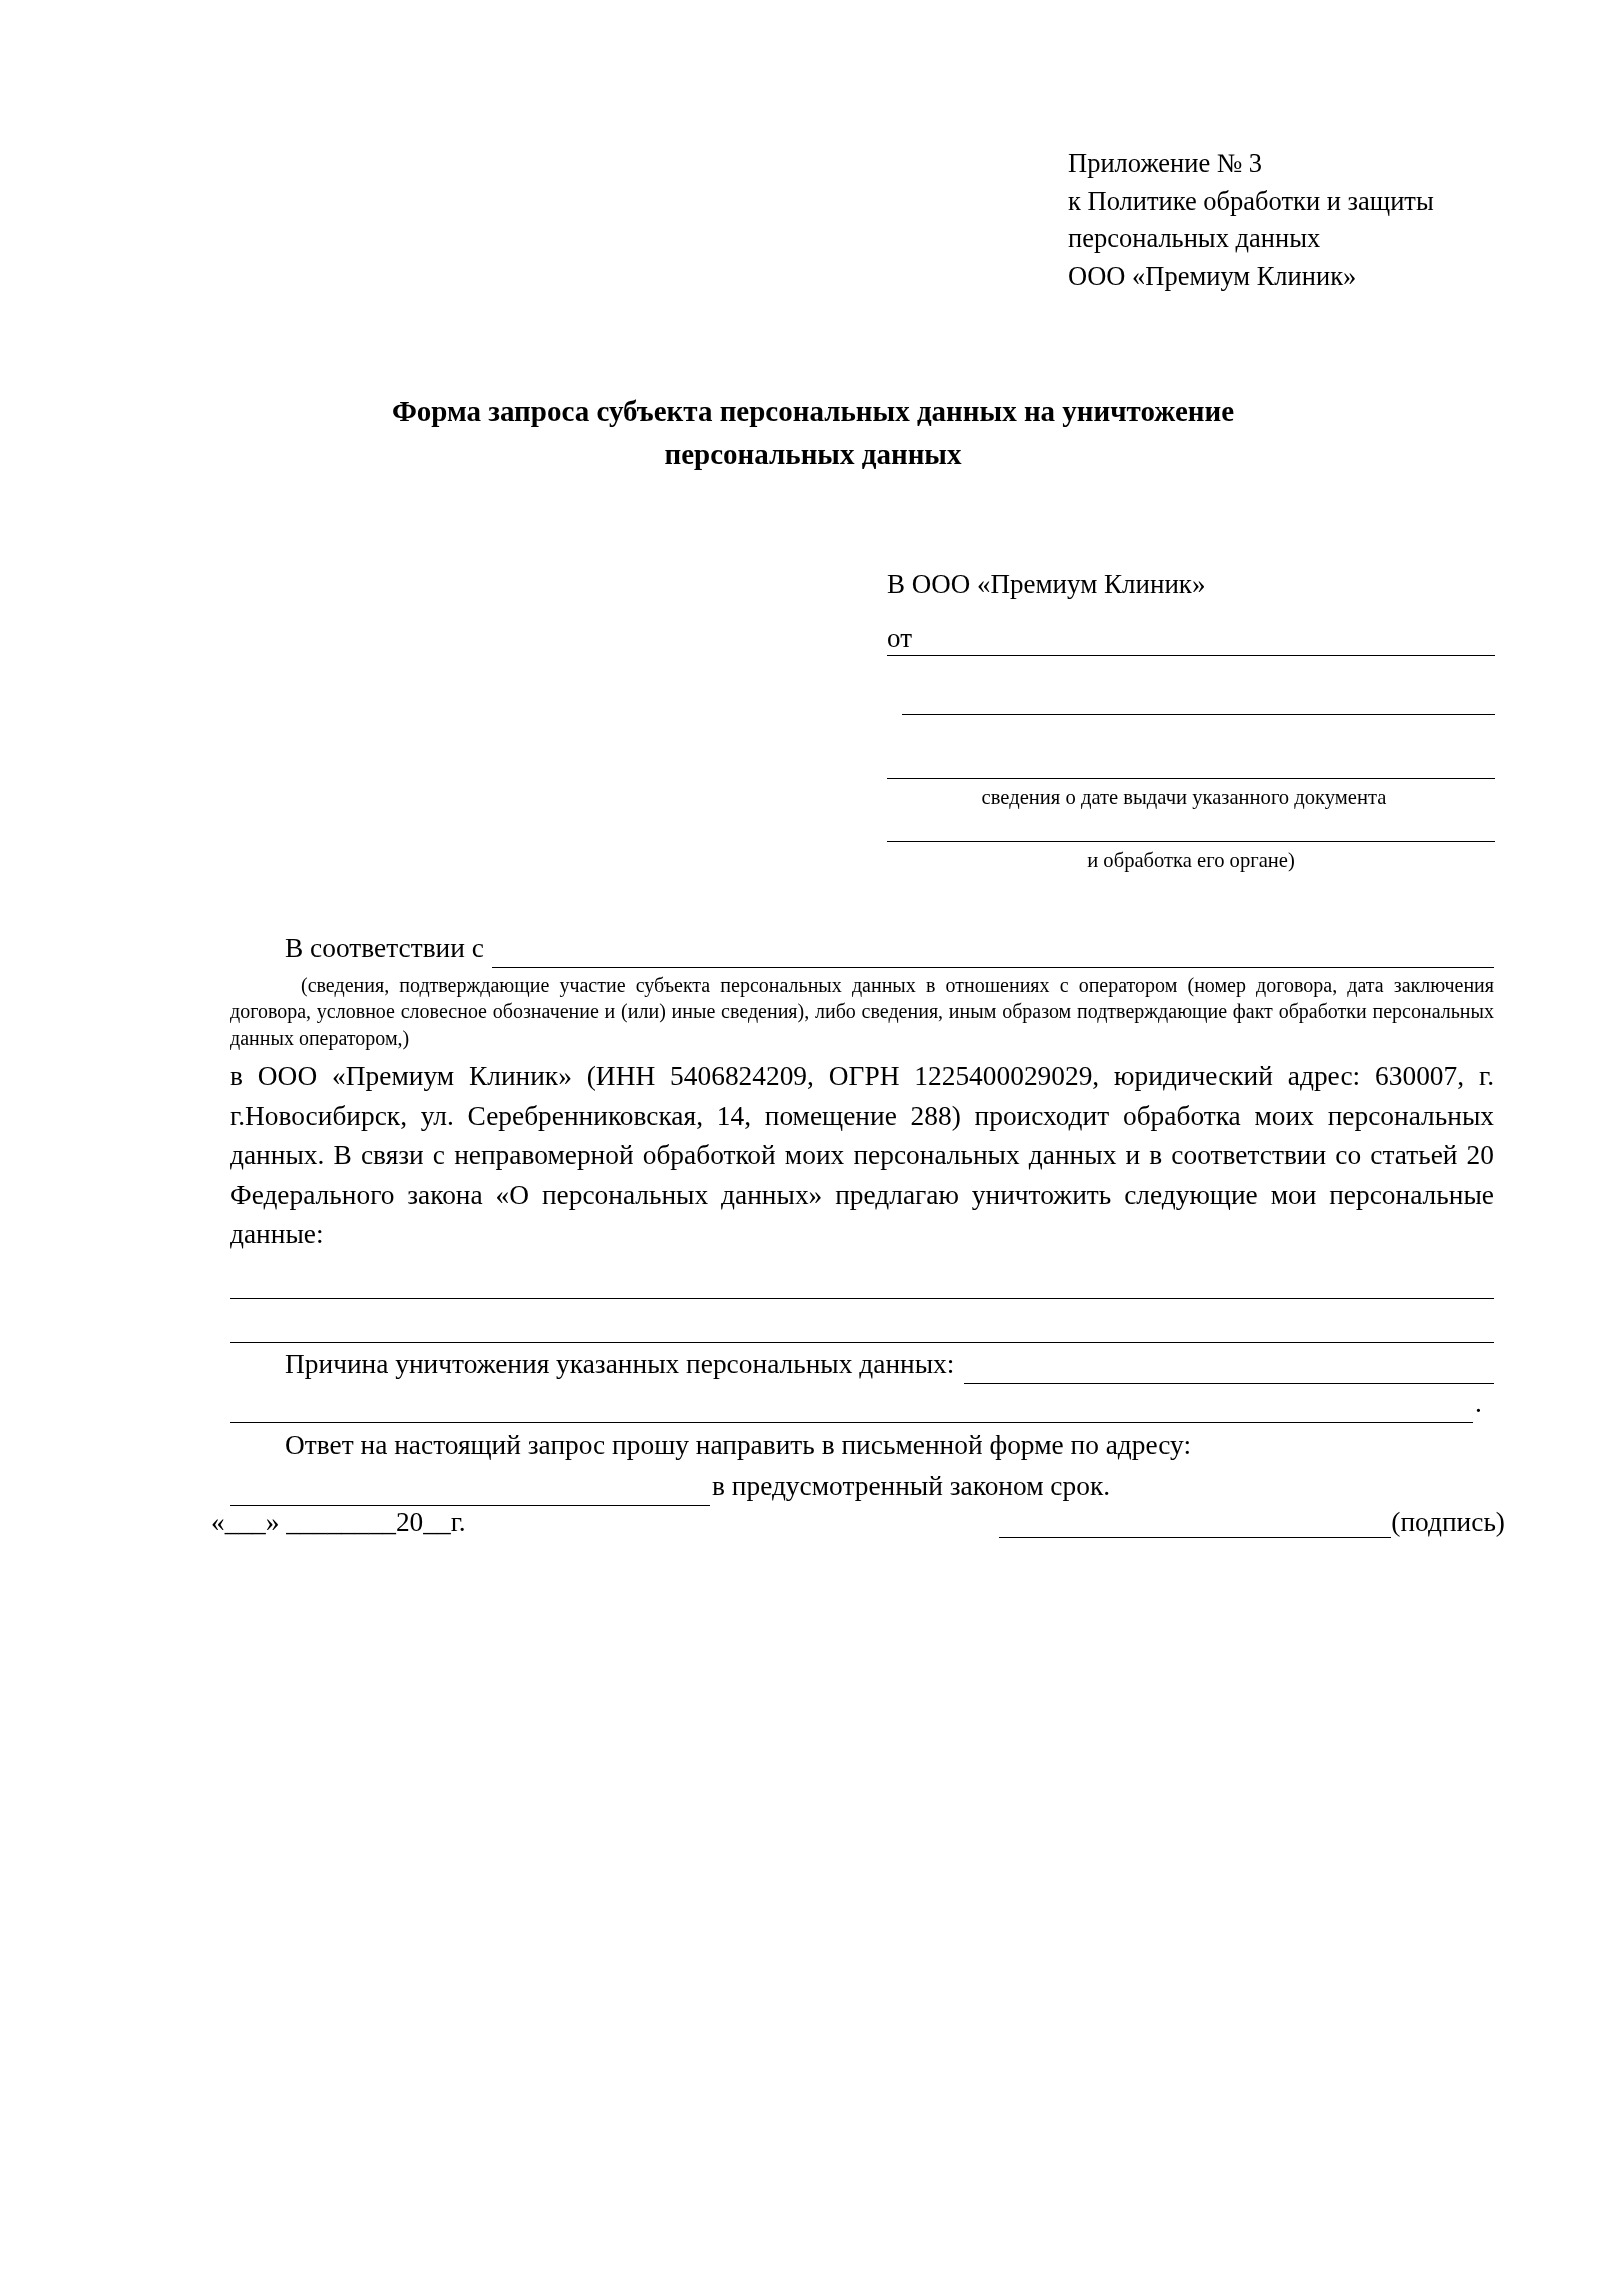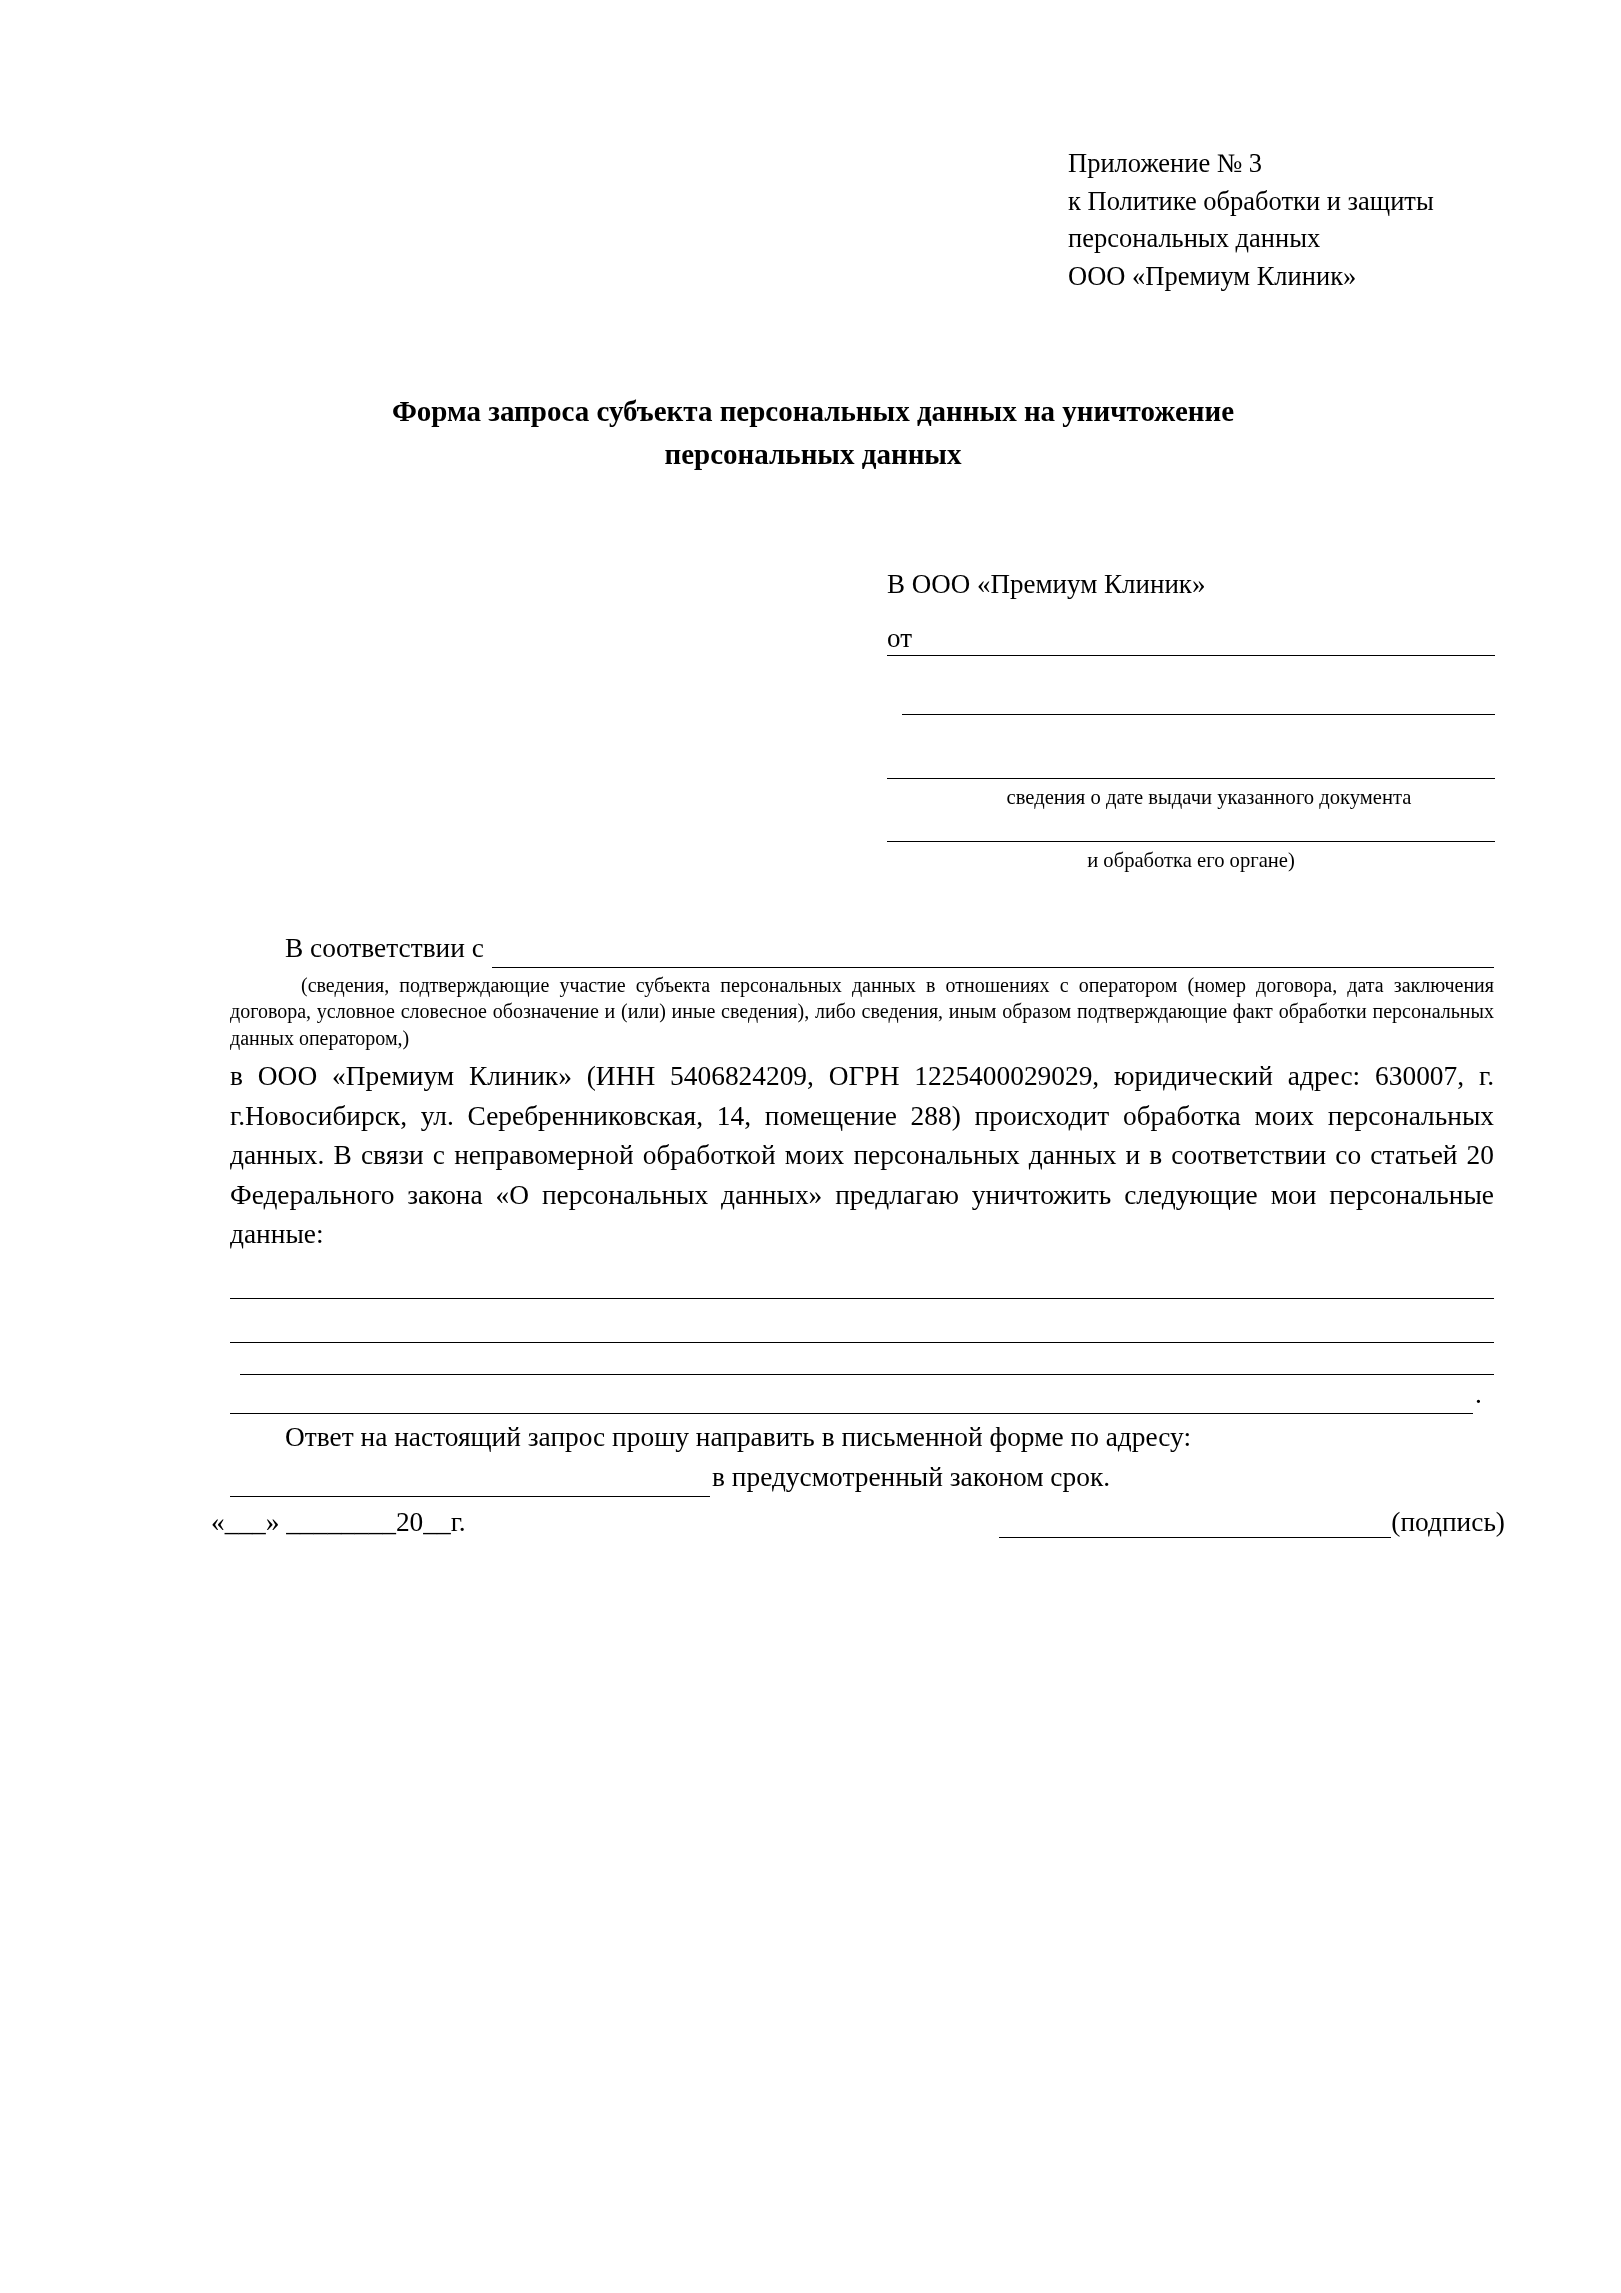--- a/index.html
+++ b/index.html
@@ -95,21 +95,21 @@
     width: 627px;
     font-size: 18.6px;
   }
   .addr-rule-3 {
     position: absolute;
     left: 887px;
     top: 778px;
     width: 608px;
   }
   .cap-date {
-    left: 905px;
+    left: 880px;
     top: 784px;
     width: 608px;
     font-size: 20.6px;
     font-family: Liberation Serif, serif;
   }
   .addr-rule-4 {
     position: absolute;
     left: 887px;
     top: 841px;
     width: 608px;
@@ -275,20 +275,21 @@
     </div>
 
     <div class="small-note"><span class="indent"></span><span>(сведения, подтверждающие участие субъекта персональных данных в отношениях с оператором (номер договора, дата заключения договора, условное словесное обозначение и (или) иные сведения), либо сведения, иным образом подтверждающие факт обработки персональных данных оператором,)</span></div>
 
     <div class="para">в ООО «Премиум Клиник» (ИНН 5406824209, ОГРН 1225400029029, юридический адрес: 630007, г. г.Новосибирск, ул. Серебренниковская, 14, помещение 288) происходит обработка моих персональных данных. В связи с неправомерной обработкой моих персональных данных и в соответствии со статьей 20 Федерального закона «О персональных данных» предлагаю уничтожить следующие мои персональные данные:</div>
 
     <div class="full-rule"></div>
     <div class="full-rule"></div>
 
     <div class="reason-line">
+      <span class="lbl">Причина уничтожения указанных персональных данных:</span>
       <span class="fill"></span>
     </div>
 
     <div class="reason-tail">
       <span class="fill"></span>
       <span class="dot">.</span>
     </div>
 
     <div class="answer-para"><span class="indent"></span><span>Ответ на настоящий запрос прошу направить в письменной форме по адресу:</span></div>
 

